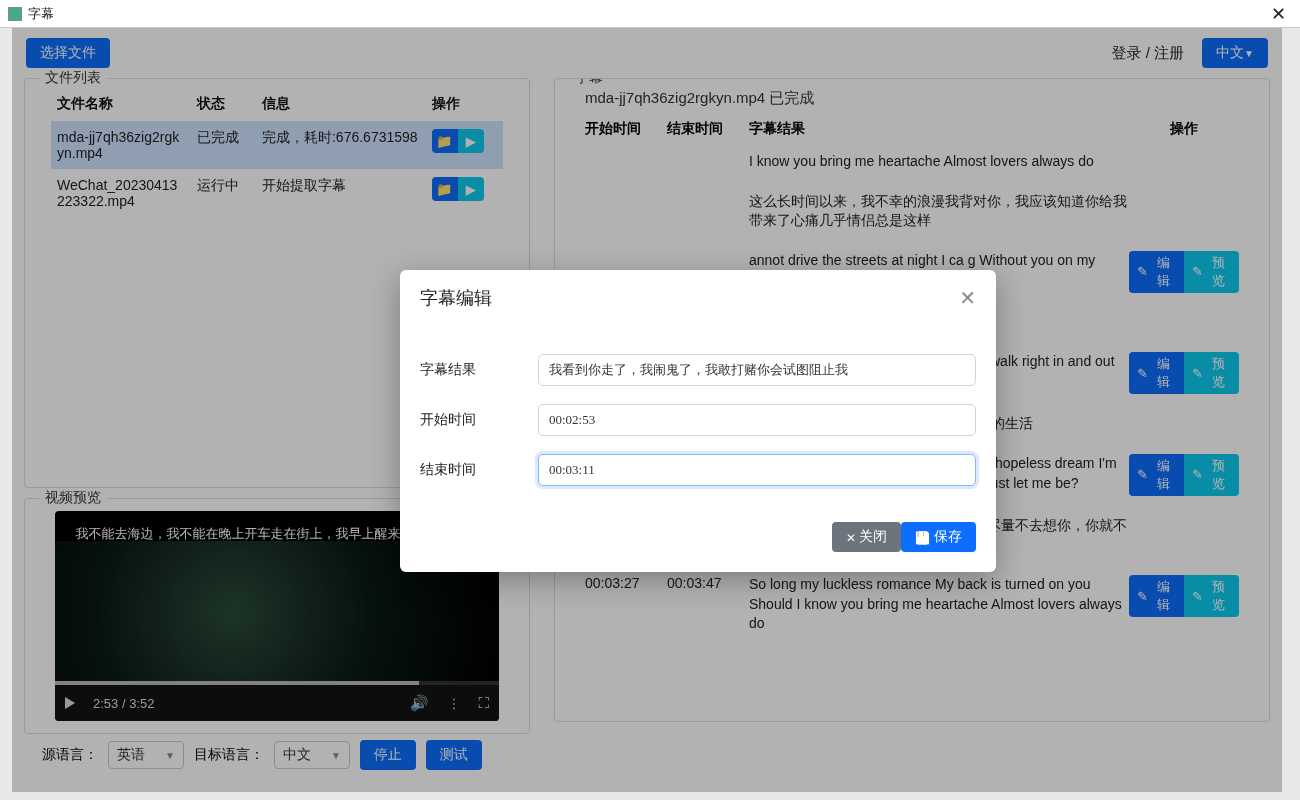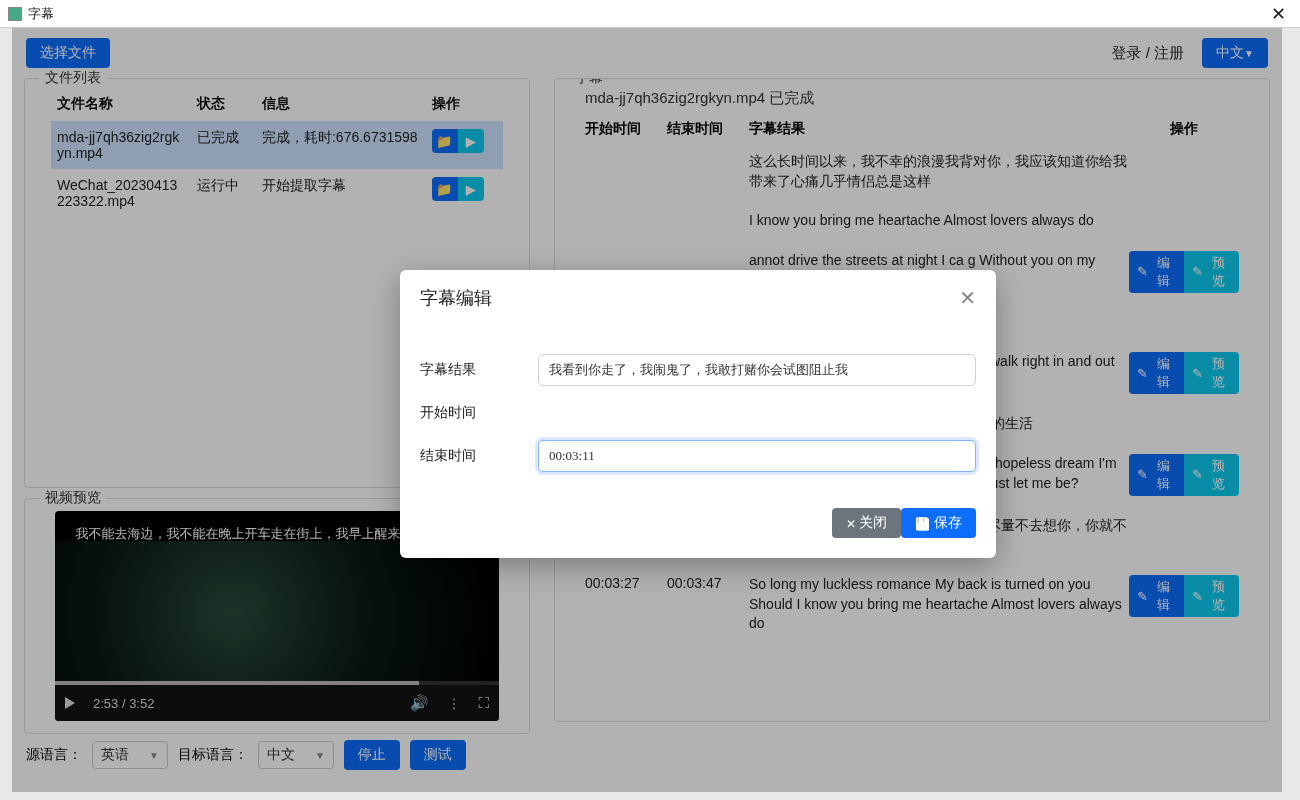--- a/index.html
+++ b/index.html
@@ -31,21 +31,21 @@
 .opbtn.r { background: #0dcaf0; border-radius: 0 4px 4px 0; }
 .filerow-name { width: 140px; word-break: break-all; }
 .video-box { height: 210px; background: #000; border-radius: 4px; position: relative; margin: 4px; overflow: hidden; }
 .video-caption { position: absolute; top: 8px; left: 8px; right: 8px; background: rgba(0,0,0,0.7); color: #fff; padding: 6px 8px; font-size: 13px; text-align: center; border-radius: 4px; }
 .video-frame { position: absolute; inset: 30px 0 36px 0; background: radial-gradient(circle at 40% 50%, #2a4a3a 0%, #0a1a15 50%, #000 100%); }
 .video-controls { position: absolute; bottom: 0; left: 0; right: 0; height: 36px; background: rgba(20,20,20,0.95); display: flex; align-items: center; padding: 0 10px; gap: 18px; color: #ddd; font-size: 13px; }
 .vc-play { width: 0; height: 0; border-left: 10px solid #ddd; border-top: 6px solid transparent; border-bottom: 6px solid transparent; cursor: pointer; }
 .vc-vol, .vc-full { font-size: 15px; }
 .vc-progress { position: absolute; bottom: 36px; left: 0; right: 0; height: 4px; background: #333; }
 .vc-progress .bar { height: 100%; width: 82%; background: #bbb; }
-.bottombar { display: flex; align-items: center; padding: 8px 14px; gap: 10px; font-size: 14px; }
+.bottombar { display: flex; align-items: center; padding: 8px 14px; gap: 10px; font-size: 14px; margin-left: 16px; }
 .select { display: inline-flex; align-items: center; border: 1px solid #ccc; border-radius: 4px; padding: 4px 8px; background: #fff; gap: 20px; font-size: 14px; color: #333; cursor: pointer; }
 .sel-caret { color: #888; font-size: 10px; }
 .sub-header-line { color: #333; font-size: 15px; padding: 2px 4px 8px; }
 .sub-table-wrap { overflow-y: auto; height: calc(100% - 70px); position: relative; }
 .sub-table-wrap::-webkit-scrollbar { width: 12px; }
 .sub-table-wrap::-webkit-scrollbar-thumb { background: #bcbcbc; border-radius: 6px; }
 .sub-th { display: flex; font-weight: bold; padding: 4px; }
 .sub-th .c1 { width: 82px; } .sub-th .c2 { width: 82px; } .sub-th .c3 { flex: 1; } .sub-th .c4 { width: 110px; text-align: center; }
 .subrow { padding: 10px 4px; }
 .subrow.pair { display: flex; }
@@ -160,24 +160,24 @@
         <div class="legend">字幕</div>
         <div class="sub-header-line">mda-jj7qh36zig2rgkyn.mp4 已完成</div>
         <div class="sub-th">
           <div class="c1">开始时间</div>
           <div class="c2">结束时间</div>
           <div class="c3">字幕结果</div>
           <div class="c4">操作</div>
         </div>
         <div class="sub-table-wrap" id="subtable">
             <div class="subrow trans">
+              <div class="c3">I know you bring me heartache Almost lovers always do</div>
+            </div>
+            <div class="subrow trans">
               <div class="c3">这么长时间以来，我不幸的浪漫我背对你，我应该知道你给我带来了心痛几乎情侣总是这样</div>
-            </div>
-            <div class="subrow trans">
-              <div class="c3">I know you bring me heartache Almost lovers always do</div>
             </div>
             <div class="subrow pair">
               <div class="c1"></div>
               <div class="c2"></div>
               <div class="c3">annot drive the streets at night I ca g Without you on my mind</div>
               <div class="c4"><span class="editprev">
                   <button class="ep l"><span class="pen">✎</span>编辑</button>
                   <button class="ep r"><span class="pen">✎</span>预览</button>
                 </span></div>
             </div>
@@ -246,20 +246,21 @@
     <div class="modal-title">字幕编辑</div>
     <div class="modal-x">✕</div>
   </div>
   <div class="modal-body">
     <div class="mrow">
       <div class="mlabel">字幕结果</div>
       <input class="minput" value="我看到你走了，我闹鬼了，我敢打赌你会试图阻止我" style="">
     </div>
     <div class="mrow">
       <div class="mlabel">开始时间</div>
+      <input class="minput" value="00:02:53" style="">
     </div>
     <div class="mrow">
       <div class="mlabel">结束时间</div>
       <input class="minput focus" value="00:03:11" style="">
     </div>
   </div>
   <div class="modal-foot">
     <button class="btn btn-secondary">
         <span class="icon-x"></span>
         <span>关闭</span>

